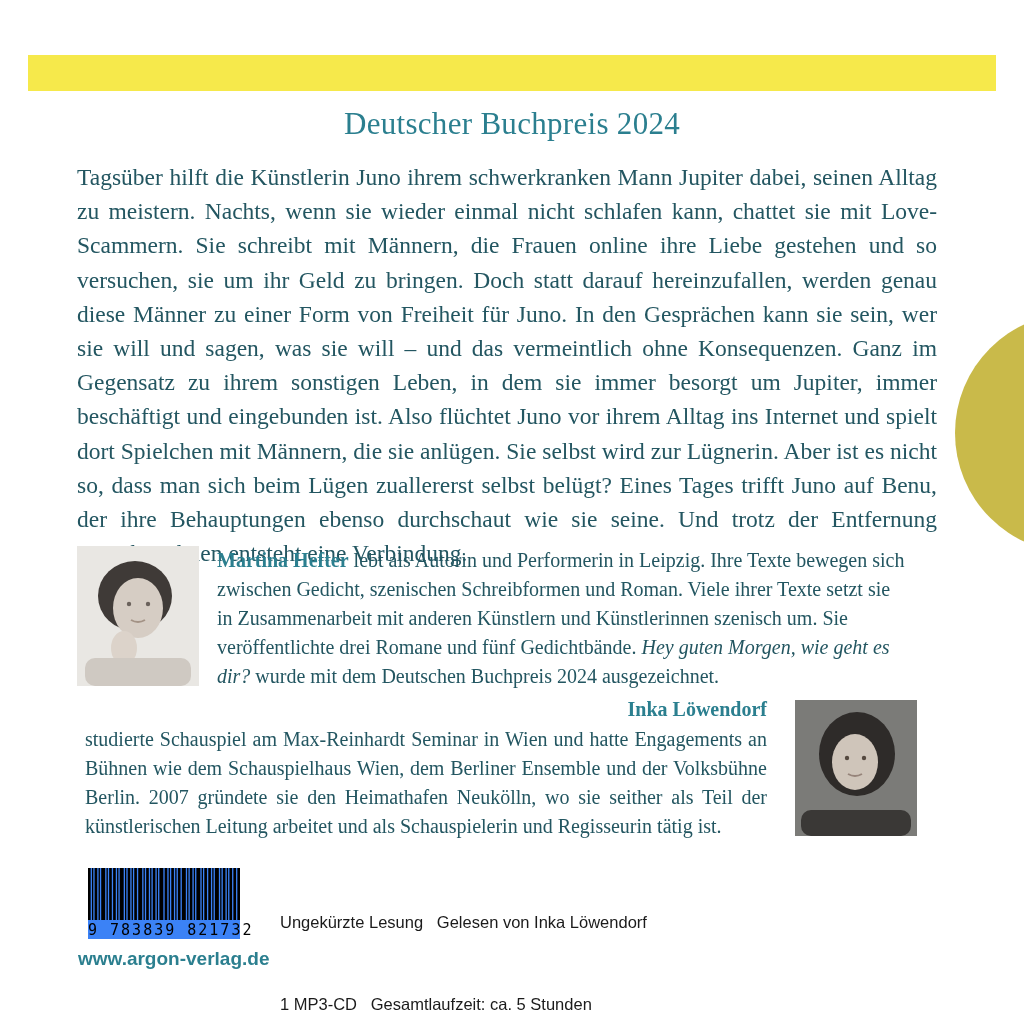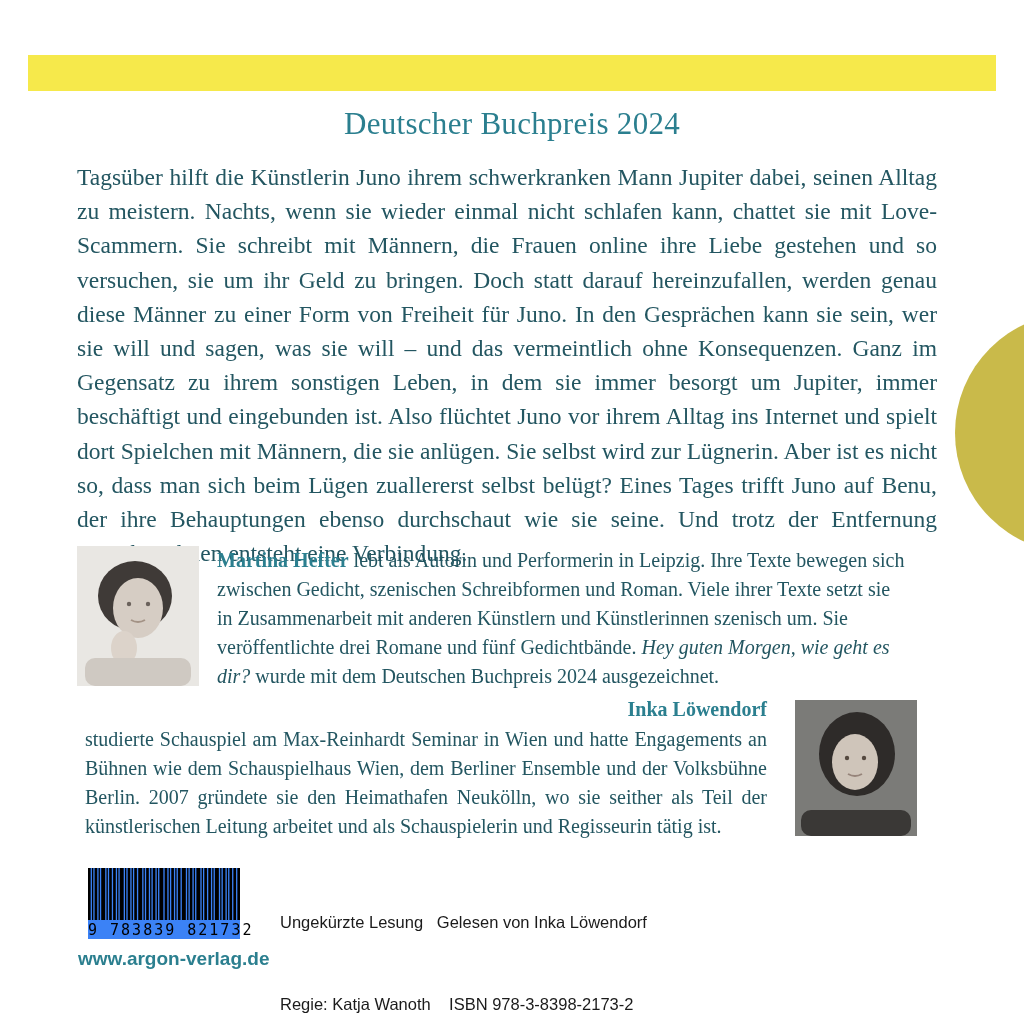--- a/index.html
+++ b/index.html
@@ -169,20 +169,21 @@
             <rect x="113" y="0" width="2" height="52"></rect>
         </g>
       </svg>
       <div class="barcode-digits">9 783839 821732</div>
     </div>
 
     <div class="website">www.argon-verlag.de</div>
 
     <div class="credits">
       <p class="credit-line">Ungekürzte Lesung   Gelesen von Inka Löwendorf</p>
+      <p class="credit-line">1 MP3-CD   Gesamtlaufzeit: ca. 5 Stunden</p>
       <p class="credit-line">Regie: Katja Wanoth    ISBN 978-3-8398-2173-2</p>
       
       
       
     </div>
 
   </div>
 
 </div>
 

